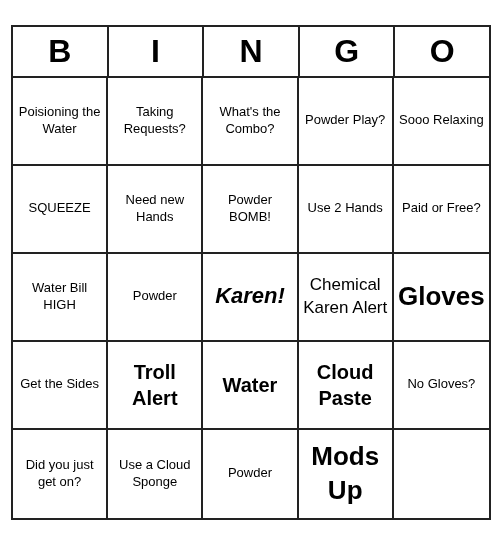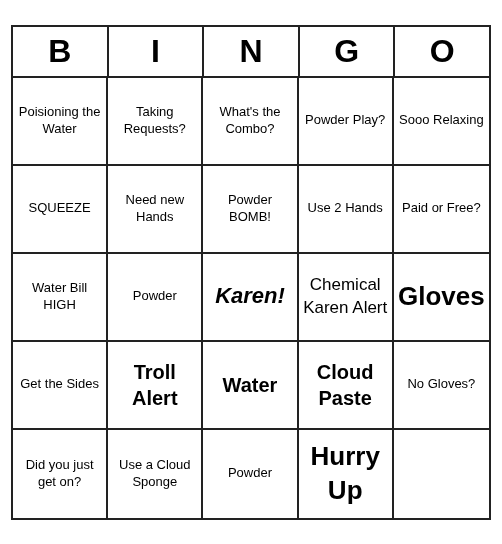--- a/index.html
+++ b/index.html
@@ -100,15 +100,15 @@
       <div class="bingo-cell small-text">Chemical Karen Alert</div>
       <div class="bingo-cell xlarge-text">Gloves</div>
       <div class="bingo-cell">Get the Sides</div>
       <div class="bingo-cell large-text">Troll Alert</div>
       <div class="bingo-cell large-text">Water</div>
       <div class="bingo-cell large-text">Cloud Paste</div>
       <div class="bingo-cell">No Gloves?</div>
       <div class="bingo-cell">Did you just get on?</div>
       <div class="bingo-cell">Use a Cloud Sponge</div>
       <div class="bingo-cell">Powder</div>
-      <div class="bingo-cell xlarge-text">Hurry Up</div>
+      <div class="bingo-cell xlarge-text">Mods Up</div>
     </div>
 </div>
 
 </body></html>

